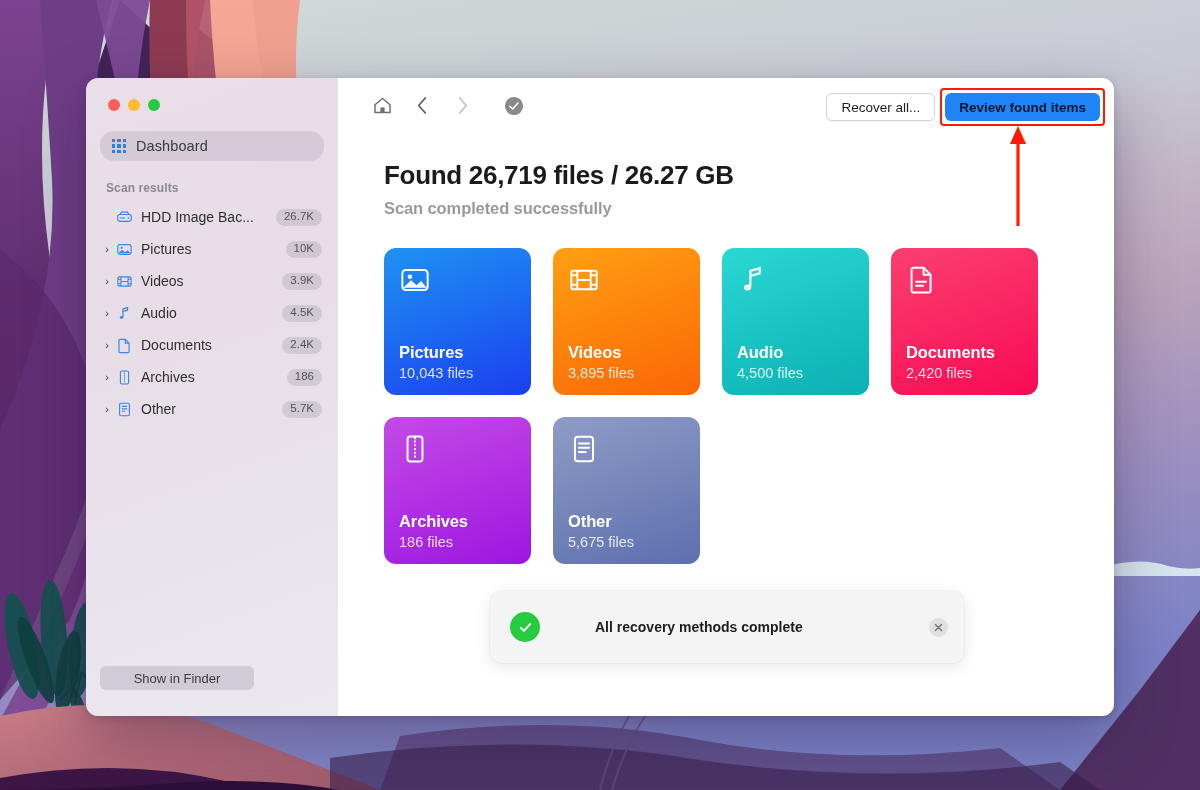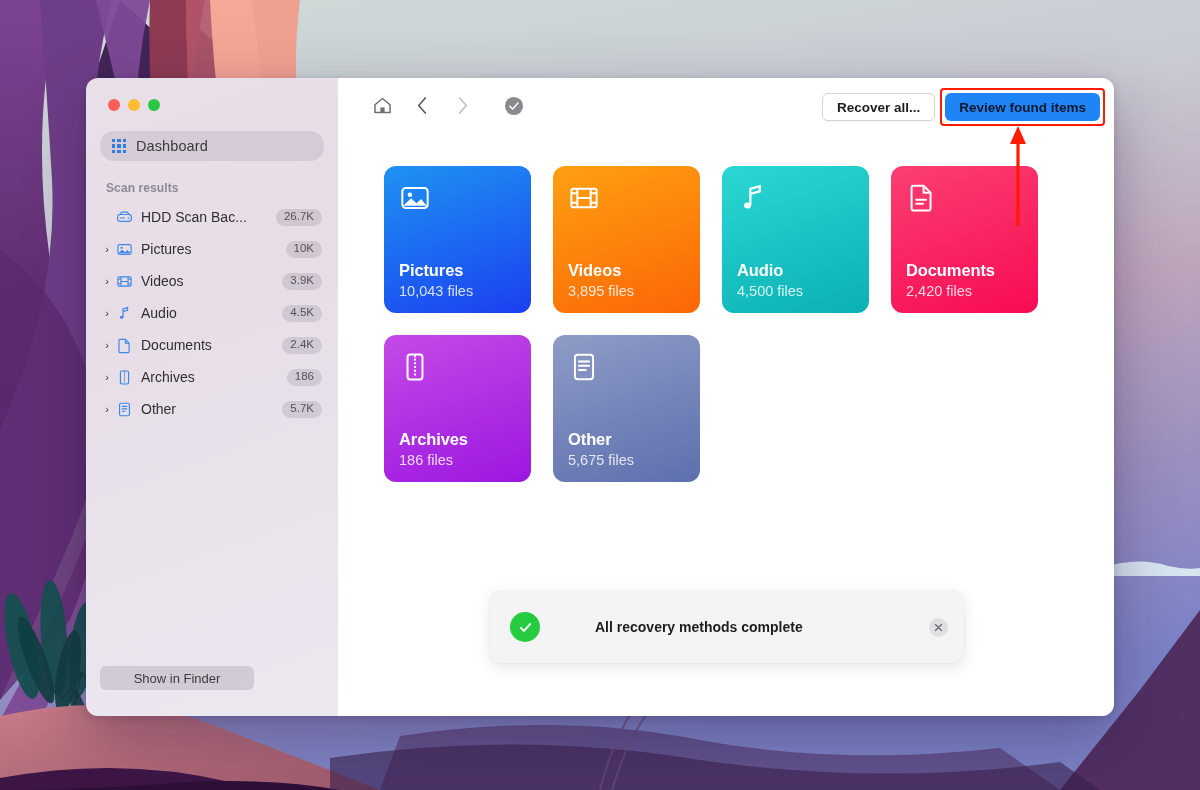--- a/index.html
+++ b/index.html
@@ -166,21 +166,20 @@
   .tb-spacer { flex: 1 1 auto; }
 
   .pill-btn {
     font-family: inherit;
     font-size: 13.5px;
     height: 28px;
     border-radius: 6px;
     padding: 0 14px;
     cursor: pointer;
     white-space: nowrap;
-    font-weight: bold;
   }
   #recover-all {
     background: #ffffff;
     border: 1px solid #d5d5d7;
     color: #1d1d1f;
     box-shadow: 0 0.5px 1px rgba(0,0,0,.05);
   }
   #review-found-wrap { position: relative; margin-left: 10px; }
   #review-found {
     background: #1f84f5;
@@ -393,21 +392,21 @@
       <div class="nav-item">
         <span class="nav-caret hidden">›</span>
         <span class="nav-ic">
           <svg width="17" height="17" viewBox="0 0 20 20" fill="none" stroke="#3b86e8" stroke-width="1.35">
             <rect x="2" y="6.5" width="16" height="8" rx="2.6"></rect>
             <path d="M4.6 6.5 L6.6 3.6 L13.4 3.6 L15.4 6.5"></path>
             <circle cx="14.6" cy="10.6" r="1" fill="#3b86e8" stroke="none"></circle>
             <path d="M4.6 10.6 h6"></path>
           </svg>
         </span>
-        <span class="nav-label">HDD Scan Bac...</span>
+        <span class="nav-label">HDD Image Bac...</span>
         <span class="nav-badge">26.7K</span>
       </div>
 
       <div class="nav-item">
         <span class="nav-caret">›</span>
         <span class="nav-ic">
           <svg width="17" height="17" viewBox="0 0 20 20" fill="none" stroke="#3b86e8" stroke-width="1.35">
             <rect x="2.2" y="4.2" width="15.6" height="11.6" rx="2.2"></rect>
             <circle cx="6.6" cy="8" r="1.35" fill="#3b86e8" stroke="none"></circle>
             <path d="M2.6 14.4 L7.2 10.2 L10.6 13.2 L13.4 10.8 L17.4 14.4" fill="#3b86e8" stroke="none"></path>
@@ -518,20 +517,24 @@
         <span class="tb-spacer"></span>
 
         <button id="recover-all" class="pill-btn">Recover all...</button>
 
         <span id="review-found-wrap">
           <button id="review-found" class="pill-btn">Review found items</button>
           <span id="review-highlight"></span>
         </span>
       </div>
 
+      <div id="heading-block">
+        <div id="found-title">Found 26,719 files / 26.27 GB</div>
+        <div id="found-sub">Scan completed successfully</div>
+      </div>
 
       <div id="cards">
 
         <div class="card" style="background:linear-gradient(160deg,#1e93f2 0%,#1b3ff0 100%)">
           <span class="card-icon">
             <svg width="32" height="32" viewBox="0 0 24 24" fill="none" stroke="#ffffff" stroke-width="1.5">
               <rect x="2.5" y="4.5" width="19" height="15" rx="2.6"></rect>
               <circle cx="8.2" cy="9.6" r="1.7" fill="#ffffff" stroke="none"></circle>
               <path d="M3.2 17.8 L9 12.2 L13.2 16 L16.6 12.8 L20.8 17.8 Z" fill="#ffffff" stroke="none"></path>
             </svg>

